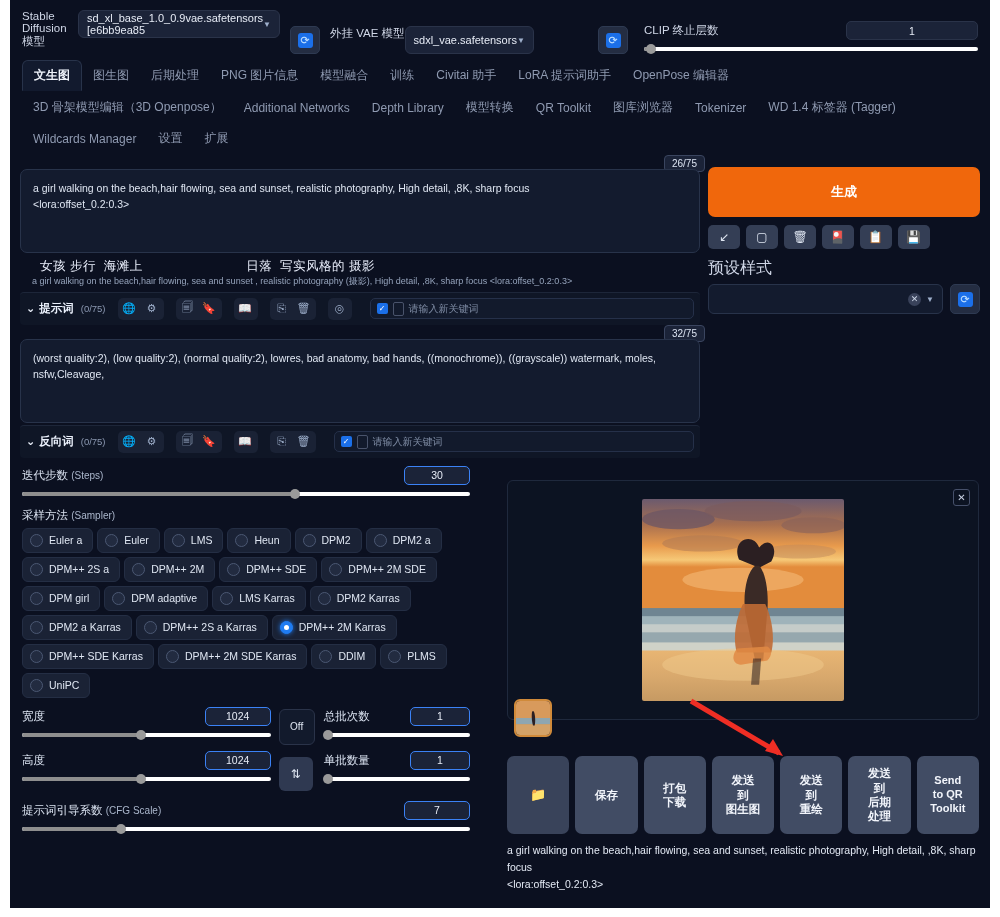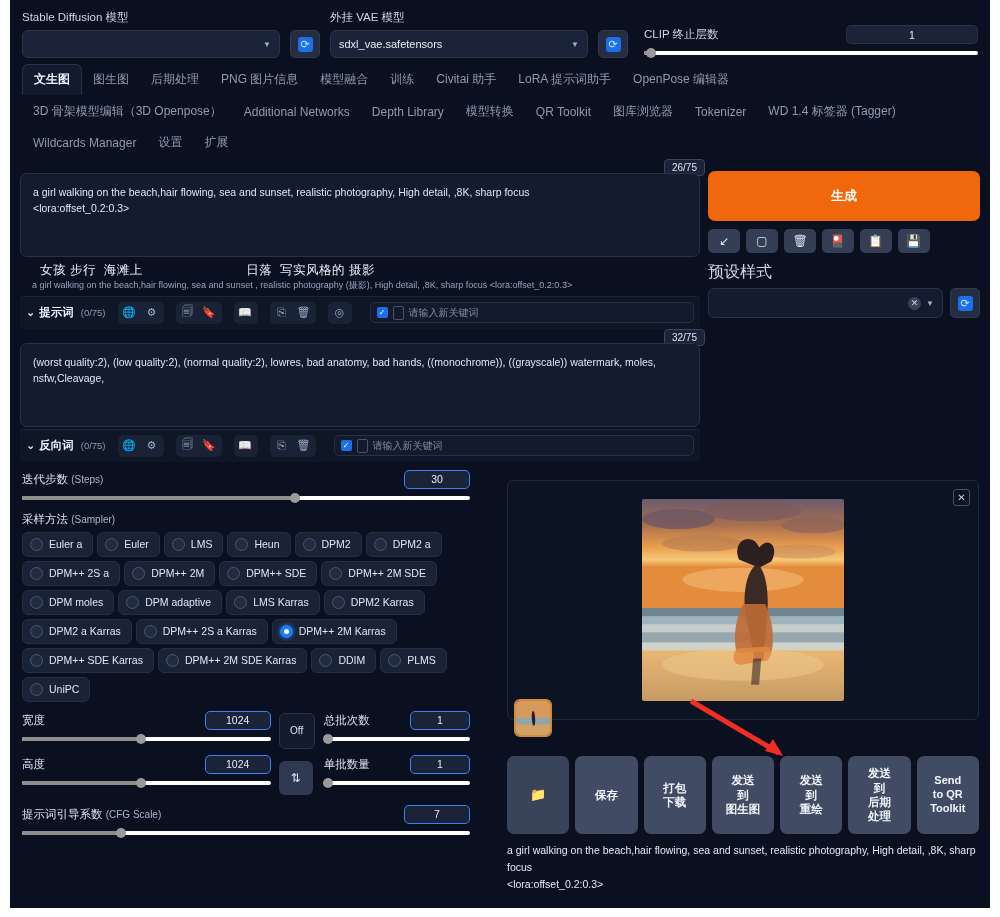--- a/index.html
+++ b/index.html
@@ -11,21 +11,21 @@
   }
   #app{
     position:absolute;left:10px;top:0px;width:980px;height:908px;
     background:#0b1020;
     color:#c9d1e4;
     box-sizing:border-box;
     overflow:hidden;
   }
   
   .topbar{display:flex;align-items:flex-end;padding:10px 12px 0 12px;gap:10px;}
-  .field{display:flex;flex-direction:column;}
+  .field{display:flex;flex-direction:row;}
   .flabel{font-size:11.5px;color:#cfd6e6;margin-bottom:5px;}
   .select{
     height:26px;background:#1b2338;border:1px solid #2a3349;border-radius:6px;
     display:flex;align-items:center;padding:0 8px;font-size:11px;color:#e6ebf5;
     position:relative;
   }
   .select .caret{margin-left:auto;font-size:8px;color:#9fb0cc;}
   .iconbtn{
     width:28px;height:26px;background:#242d42;border:1px solid #2e3a52;border-radius:5px;
     display:flex;align-items:center;justify-content:center;cursor:pointer;
@@ -161,20 +161,21 @@
 </style>
 </head>
 <body>
 
 <div id="app">
 
   <div class="topbar">
     <div class="field" style="width:258px;">
       <div class="flabel">Stable Diffusion 模型</div>
       <div class="select">
+        <span>sd_xl_base_1.0_0.9vae.safetensors [e6bb9ea85</span>
         <span class="caret">▼</span>
       </div>
     </div>
     <div class="iconbtn" style="margin-bottom:0px;">
       <span class="refresh-glyph">⟳</span>
     </div>
     <div class="field" style="width:258px;">
       <div class="flabel">外挂 VAE 模型</div>
       <div class="select">
         <span>sdxl_vae.safetensors</span>
@@ -384,21 +385,21 @@
         <div class="radio">
           <span class="dot"></span>
           <span>DPM++ SDE</span>
         </div>
         <div class="radio">
           <span class="dot"></span>
           <span>DPM++ 2M SDE</span>
         </div>
         <div class="radio">
           <span class="dot"></span>
-          <span>DPM moles</span>
+          <span>DPM girl</span>
         </div>
         <div class="radio">
           <span class="dot"></span>
           <span>DPM adaptive</span>
         </div>
         <div class="radio">
           <span class="dot"></span>
           <span>LMS Karras</span>
         </div>
         <div class="radio">

